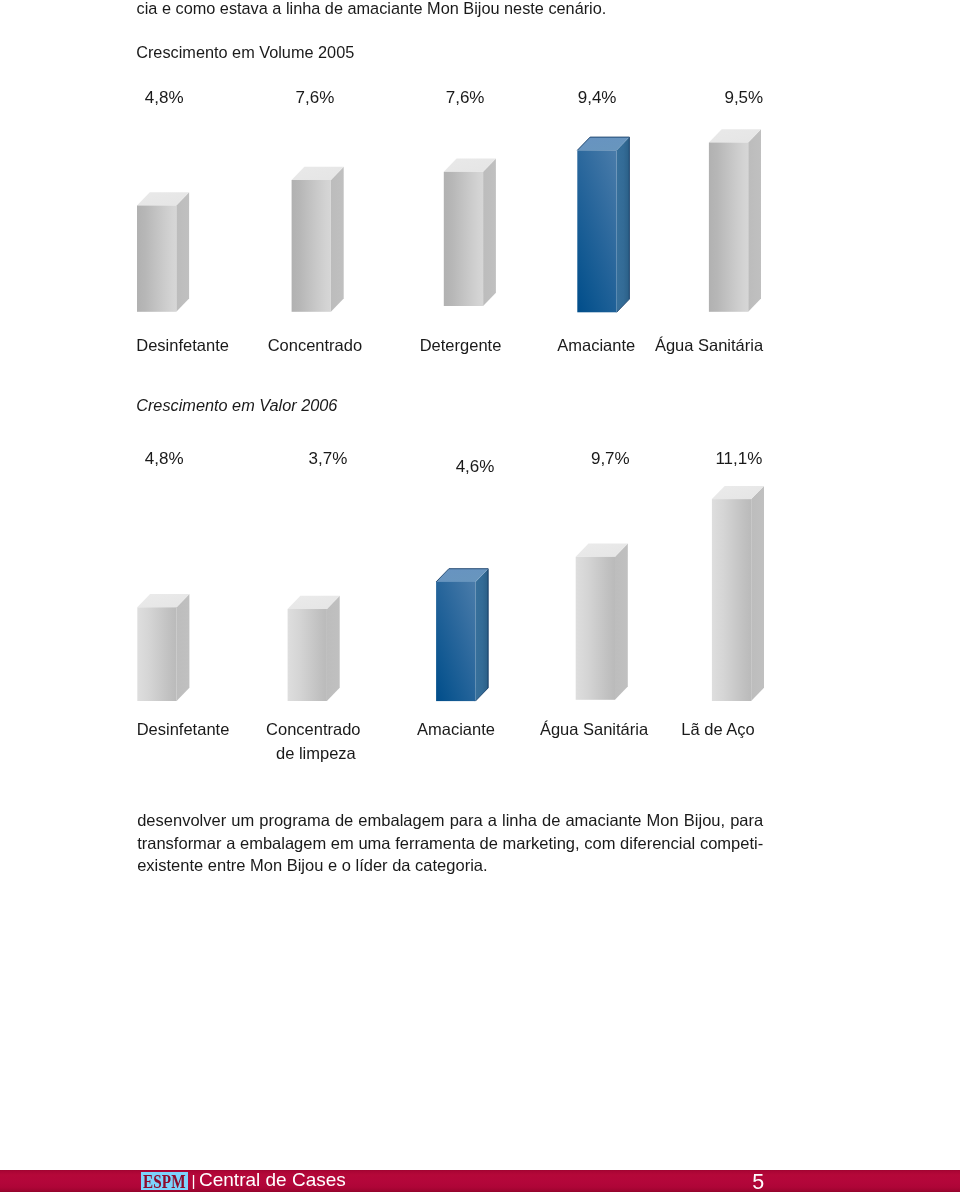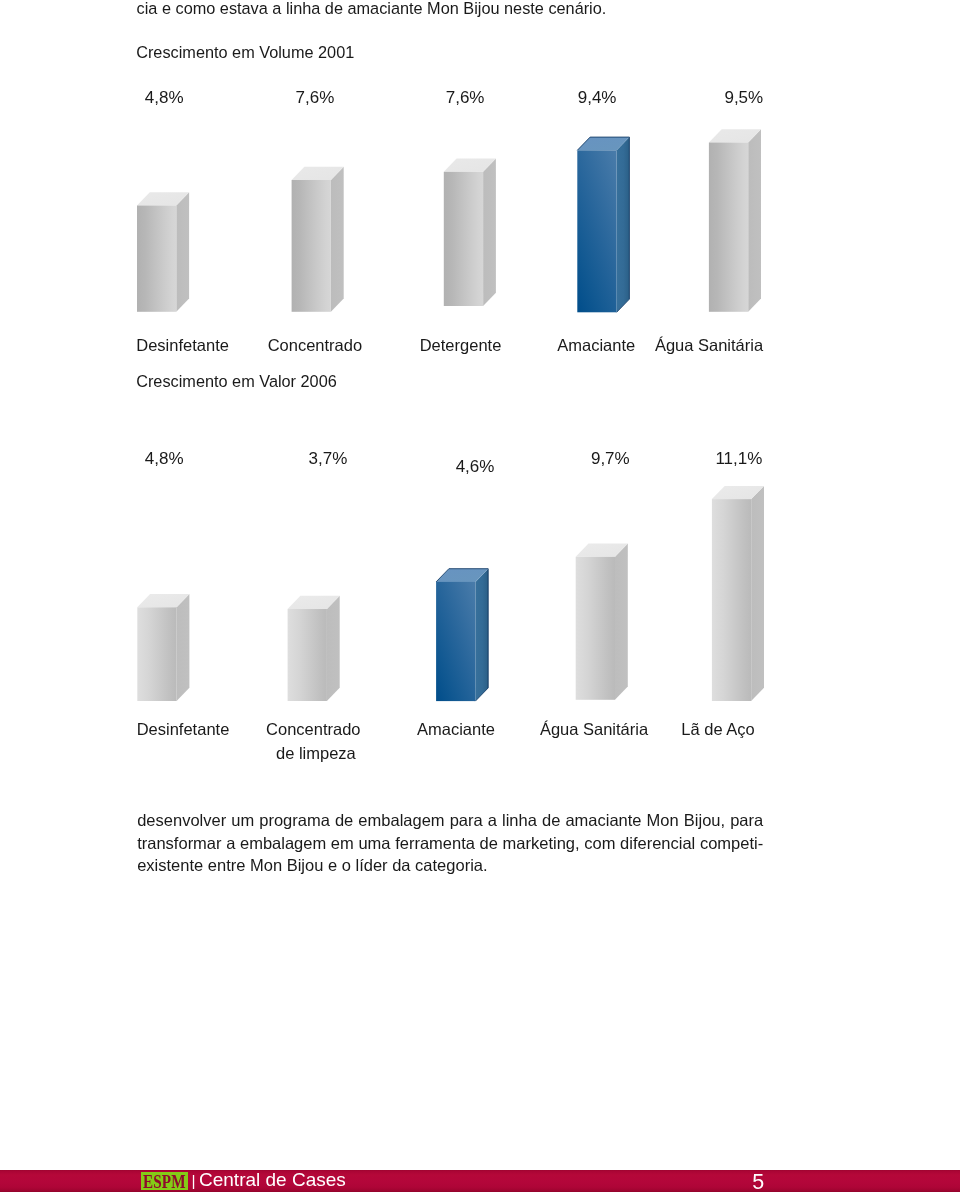--- a/index.html
+++ b/index.html
@@ -10,49 +10,49 @@
     color:#1a1a1a;
     position:relative;overflow:hidden;
   }
   .page{position:absolute;left:0;top:0;width:960px;height:1196px;border-radius:25px;}
   .abs{position:absolute;}
 
   .lead-line{left:136.6px;top:-0.3px;font-size:16.3px;line-height:16px;white-space:nowrap;}
 
   .chart-title{left:136.2px;font-size:16.3px;line-height:16px;white-space:nowrap;}
   #chart1-title{top:44.2px;}
-  #chart2-title{top:373px;}
+  #chart2-title{top:397px;font-style:italic;}
 
   .value-label{position:absolute;font-size:17px;line-height:14px;white-space:nowrap;text-align:center;transform:translateX(-50%);}
   .cat-label{position:absolute;font-size:16.5px;line-height:14px;white-space:nowrap;text-align:center;transform:translateX(-50%);}
 
   .chart-svg{position:absolute;left:0;}
 
   .para{position:absolute;left:137.2px;top:809.2px;width:626px;font-size:16.5px;line-height:22.4px;}
   .para div{white-space:nowrap;text-align:justify;text-align-last:justify;}
   .para div.last{text-align-last:left;}
 
   .footerbar{position:absolute;left:0;top:1170.2px;width:960px;height:22.2px;
     background:linear-gradient(to bottom,#9e0430 0%,#ab0535 7%,#b50839 22%,#b3063a 55%,#ae0537 78%,#9d042f 96%,#8d032a 100%);}
-  .footer-logo{position:absolute;left:140.9px;top:1172.4px;width:47.1px;height:17.5px;background:#84cc16;}
+  .footer-logo{position:absolute;left:140.9px;top:1172.4px;width:47.1px;height:17.5px;background:#7dd3fc;}
   .footer-logo span{position:absolute;left:2.6px;top:1.2px;font-family:"Liberation Serif", serif;
     font-weight:bold;font-size:19.2px;color:#8e0a2c;line-height:16px;
     display:inline-block;transform:scaleX(0.79);transform-origin:left top;letter-spacing:0.2px;}
   .footer-sep{position:absolute;left:191.6px;top:1173.6px;font-size:15.5px;color:#ffffff;line-height:13px;font-weight:300;}
   .footer-title{position:absolute;left:199px;top:1174.2px;font-size:19px;color:#ffffff;line-height:12px;}
   .footer-page{position:absolute;left:752.2px;top:1174.8px;font-size:21.5px;color:#ffffff;line-height:15px;}
 </style>
 </head>
 <body>
 
 <div class="page">
 
   <div class="abs lead-line">cia e como estava a linha de amaciante Mon Bijou neste cenário.</div>
 
-  <div class="abs chart-title" id="chart1-title">Crescimento em Volume 2001</div>
+  <div class="abs chart-title" id="chart1-title">Crescimento em Volume 2005</div>
 
   <div id="chart1-values">
       <div class="value-label" style="left: 164.2px; top: 91.3px;">4,8%</div>
       <div class="value-label" style="left: 314.9px; top: 91.3px;">7,6%</div>
       <div class="value-label" style="left: 465.1px; top: 91.3px;">7,6%</div>
       <div class="value-label" style="left: 597.1px; top: 91.3px;">9,4%</div>
       <div class="value-label" style="left: 743.8px; top: 91.3px;">9,5%</div>
     </div>
   <svg class="chart-svg" id="chart1-svg" width="960" height="200.3" style="top: 118px;">
       <defs>

